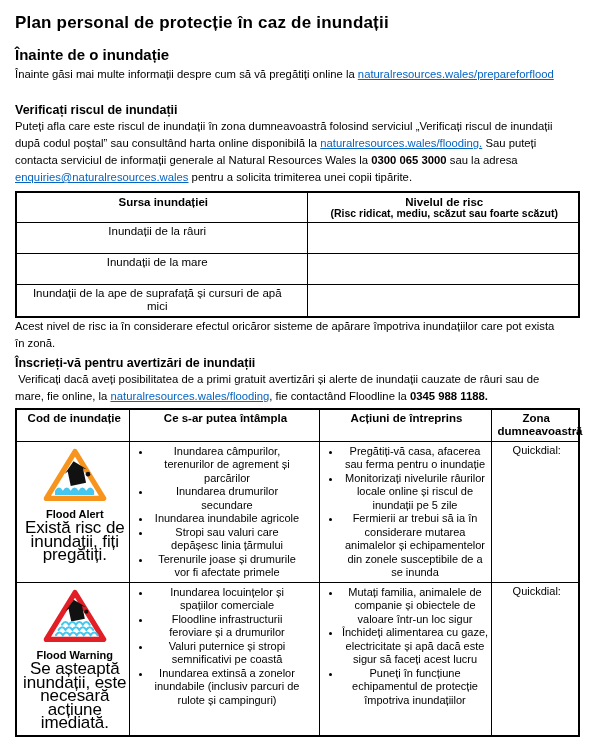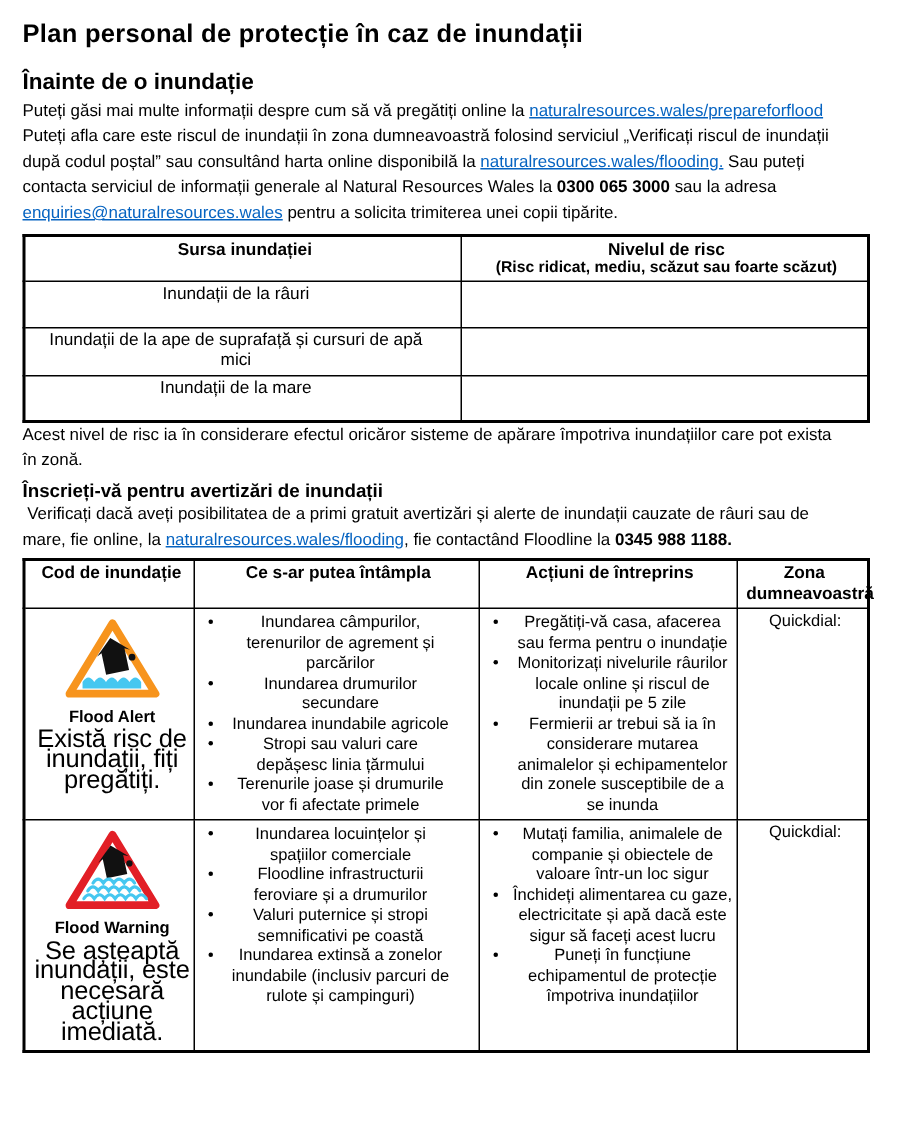--- a/index.html
+++ b/index.html
@@ -58,44 +58,45 @@
   .house{fill:#111;}
 </style>
 </head>
 <body>
 
 <div class="page">
 
   <h1>Plan personal de protecție în caz de inundații</h1>
 
   <h2>Înainte de o inundație</h2>
-  <p class="body first"><span>Puteți găsi mai multe informații despre cum să vă pregătiți online la </span><a class="lnk" href="#">naturalresources.wales/prepareforflood</a></p>
+  <p class="body first"><span>Înainte găsi mai multe informații despre cum să vă pregătiți online la </span><a class="lnk" href="#">naturalresources.wales/prepareforflood</a></p>
 
+  <h3 class="mt-risk">Verificați riscul de inundații</h3>
   <p class="body"><span>Puteți afla care este riscul de inundații în zona dumneavoastră folosind serviciul „Verificați riscul de inundații</span><br><span>după codul poștal” sau consultând harta online disponibilă la </span><a class="lnk" href="#">naturalresources.wales/flooding.</a><span> Sau puteți</span><br><span>contacta serviciul de informații generale al Natural Resources Wales la </span><b>0300 065 3000</b><span> sau la adresa</span><br><a class="lnk" href="#">enquiries@naturalresources.wales</a><span> pentru a solicita trimiterea unei copii tipărite.</span></p>
 
   <table class="t1">
     <colgroup>
         <col style="width:291px">
         <col style="width:272px">
       </colgroup>
     <tbody>
         <tr class="hr">
       <th>Sursa inundației</th>
       <th><span>Nivelul de risc</span><span class="sub">(Risc ridicat, mediu, scăzut sau foarte scăzut)</span></th>
     </tr>
     <tr class="r">
       <td>Inundații de la râuri</td>
       <td></td>
     </tr>
     <tr class="r">
-      <td>Inundații de la ape de suprafață și cursuri de apă mici</td>
+      <td>Inundații de la mare</td>
       <td></td>
     </tr>
     <tr class="r">
-      <td>Inundații de la mare</td>
+      <td>Inundații de la ape de suprafață și cursuri de apă mici</td>
       <td></td>
     </tr>
   </tbody>
     </table>
 
   <p class="body note"><span>Acest nivel de risc ia în considerare efectul oricăror sisteme de apărare împotriva inundațiilor care pot exista</span><br><span>în zonă.</span></p>
 
   <h3 class="mt-signup">Înscrieți-vă pentru avertizări de inundații</h3>
   <p class="body"><span>&nbsp;Verificați dacă aveți posibilitatea de a primi gratuit avertizări și alerte de inundații cauzate de râuri sau de</span><br><span>mare, fie online, la </span><a class="lnk" href="#">naturalresources.wales/flooding</a><span>, fie contactând Floodline la </span><b>0345 988 1188.</b></p>
 

